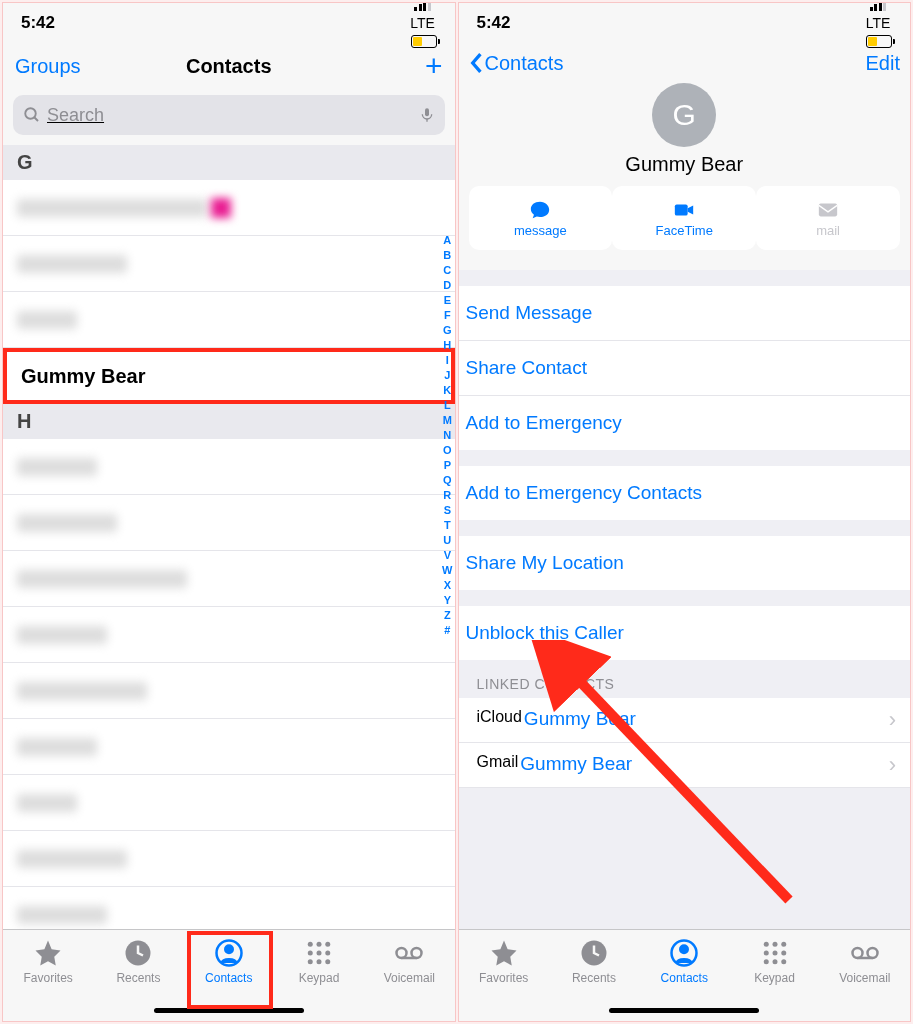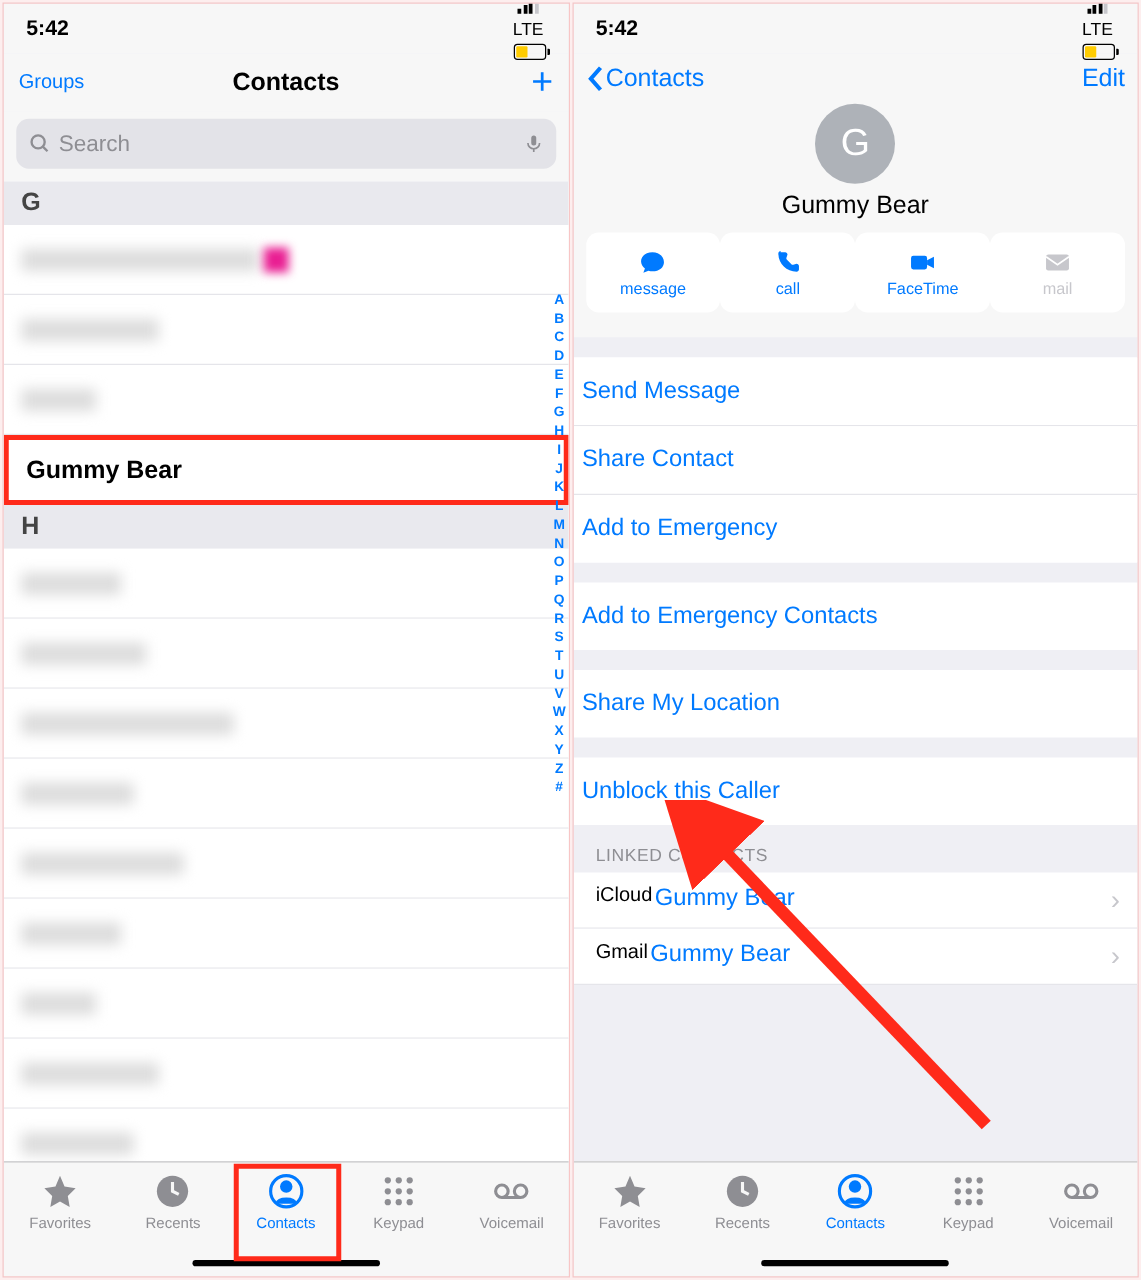--- a/index.html
+++ b/index.html
@@ -47,26 +47,26 @@
   .nav-bar {
     height: 46px;
     display: flex;
     align-items: center;
     justify-content: space-between;
     padding: 0 12px;
     background: #f7f7f7;
   }
   .nav-left, .nav-right {
     color: #007aff;
-    font-size: 16px;
+    font-size: 20px;
     min-width: 90px;
   }
   .nav-right { text-align: right; }
   .nav-title { font-size: 20px; font-weight: 700; flex:1; text-align:center;}
-  .search-wrap { padding: 6px 10px 10px; background:#f7f7f7; }
+  .search-wrap { padding: 6px 10px 10px; background:#f7f7f7;text-decoration:underline; }
   .search {
     background: #e3e3e8;
     border-radius: 10px;
     height: 40px;
     display: flex;
     align-items: center;
     padding: 0 10px;
     color: #8e8e93;
     font-size: 18px;
   }
@@ -376,26 +376,20 @@
     <div class="contact-name">Gummy Bear</div>
     <div class="action-row">
       <div class="action-btn">
         <svg viewBox="0 0 24 24" fill="#007aff">
             <path d="M12 3C6 3 2 6.5 2 11c0 2.5 1.3 4.7 3.4 6.2L4 21l4.5-1.8c1.1.3 2.3.5 3.5.5 6 0 10-3.5 10-8S18 3 12 3z"></path>
           </svg>
         <span>message</span>
       </div>
       <div class="action-btn">
         <svg viewBox="0 0 24 24" fill="#007aff">
-            <path d="M6 2c-1 0-2 1-2 2 0 9 7 16 16 16 1 0 2-1 2-2v-3c0-1-1-2-2-2l-3 1c-1 0-1 0-2-1l-3-3c-1-1-1-1-1-2l1-3c0-1-1-2-2-2H6z"></path>
-          </svg>
-        <span>call</span>
-      </div>
-      <div class="action-btn">
-        <svg viewBox="0 0 24 24" fill="#007aff">
             <rect x="2" y="6" width="14" height="12" rx="2"></rect>
             <path d="M16 10l6-3v10l-6-3z"></path>
           </svg>
         <span>FaceTime</span>
       </div>
       <div class="action-btn disabled">
         <svg viewBox="0 0 24 24" fill="#c7c7cc">
             <rect x="2" y="5" width="20" height="14" rx="2"></rect>
             <path d="M2 7l10 7 10-7" stroke="#fff" stroke-width="1.5" fill="none"></path>
           </svg>

